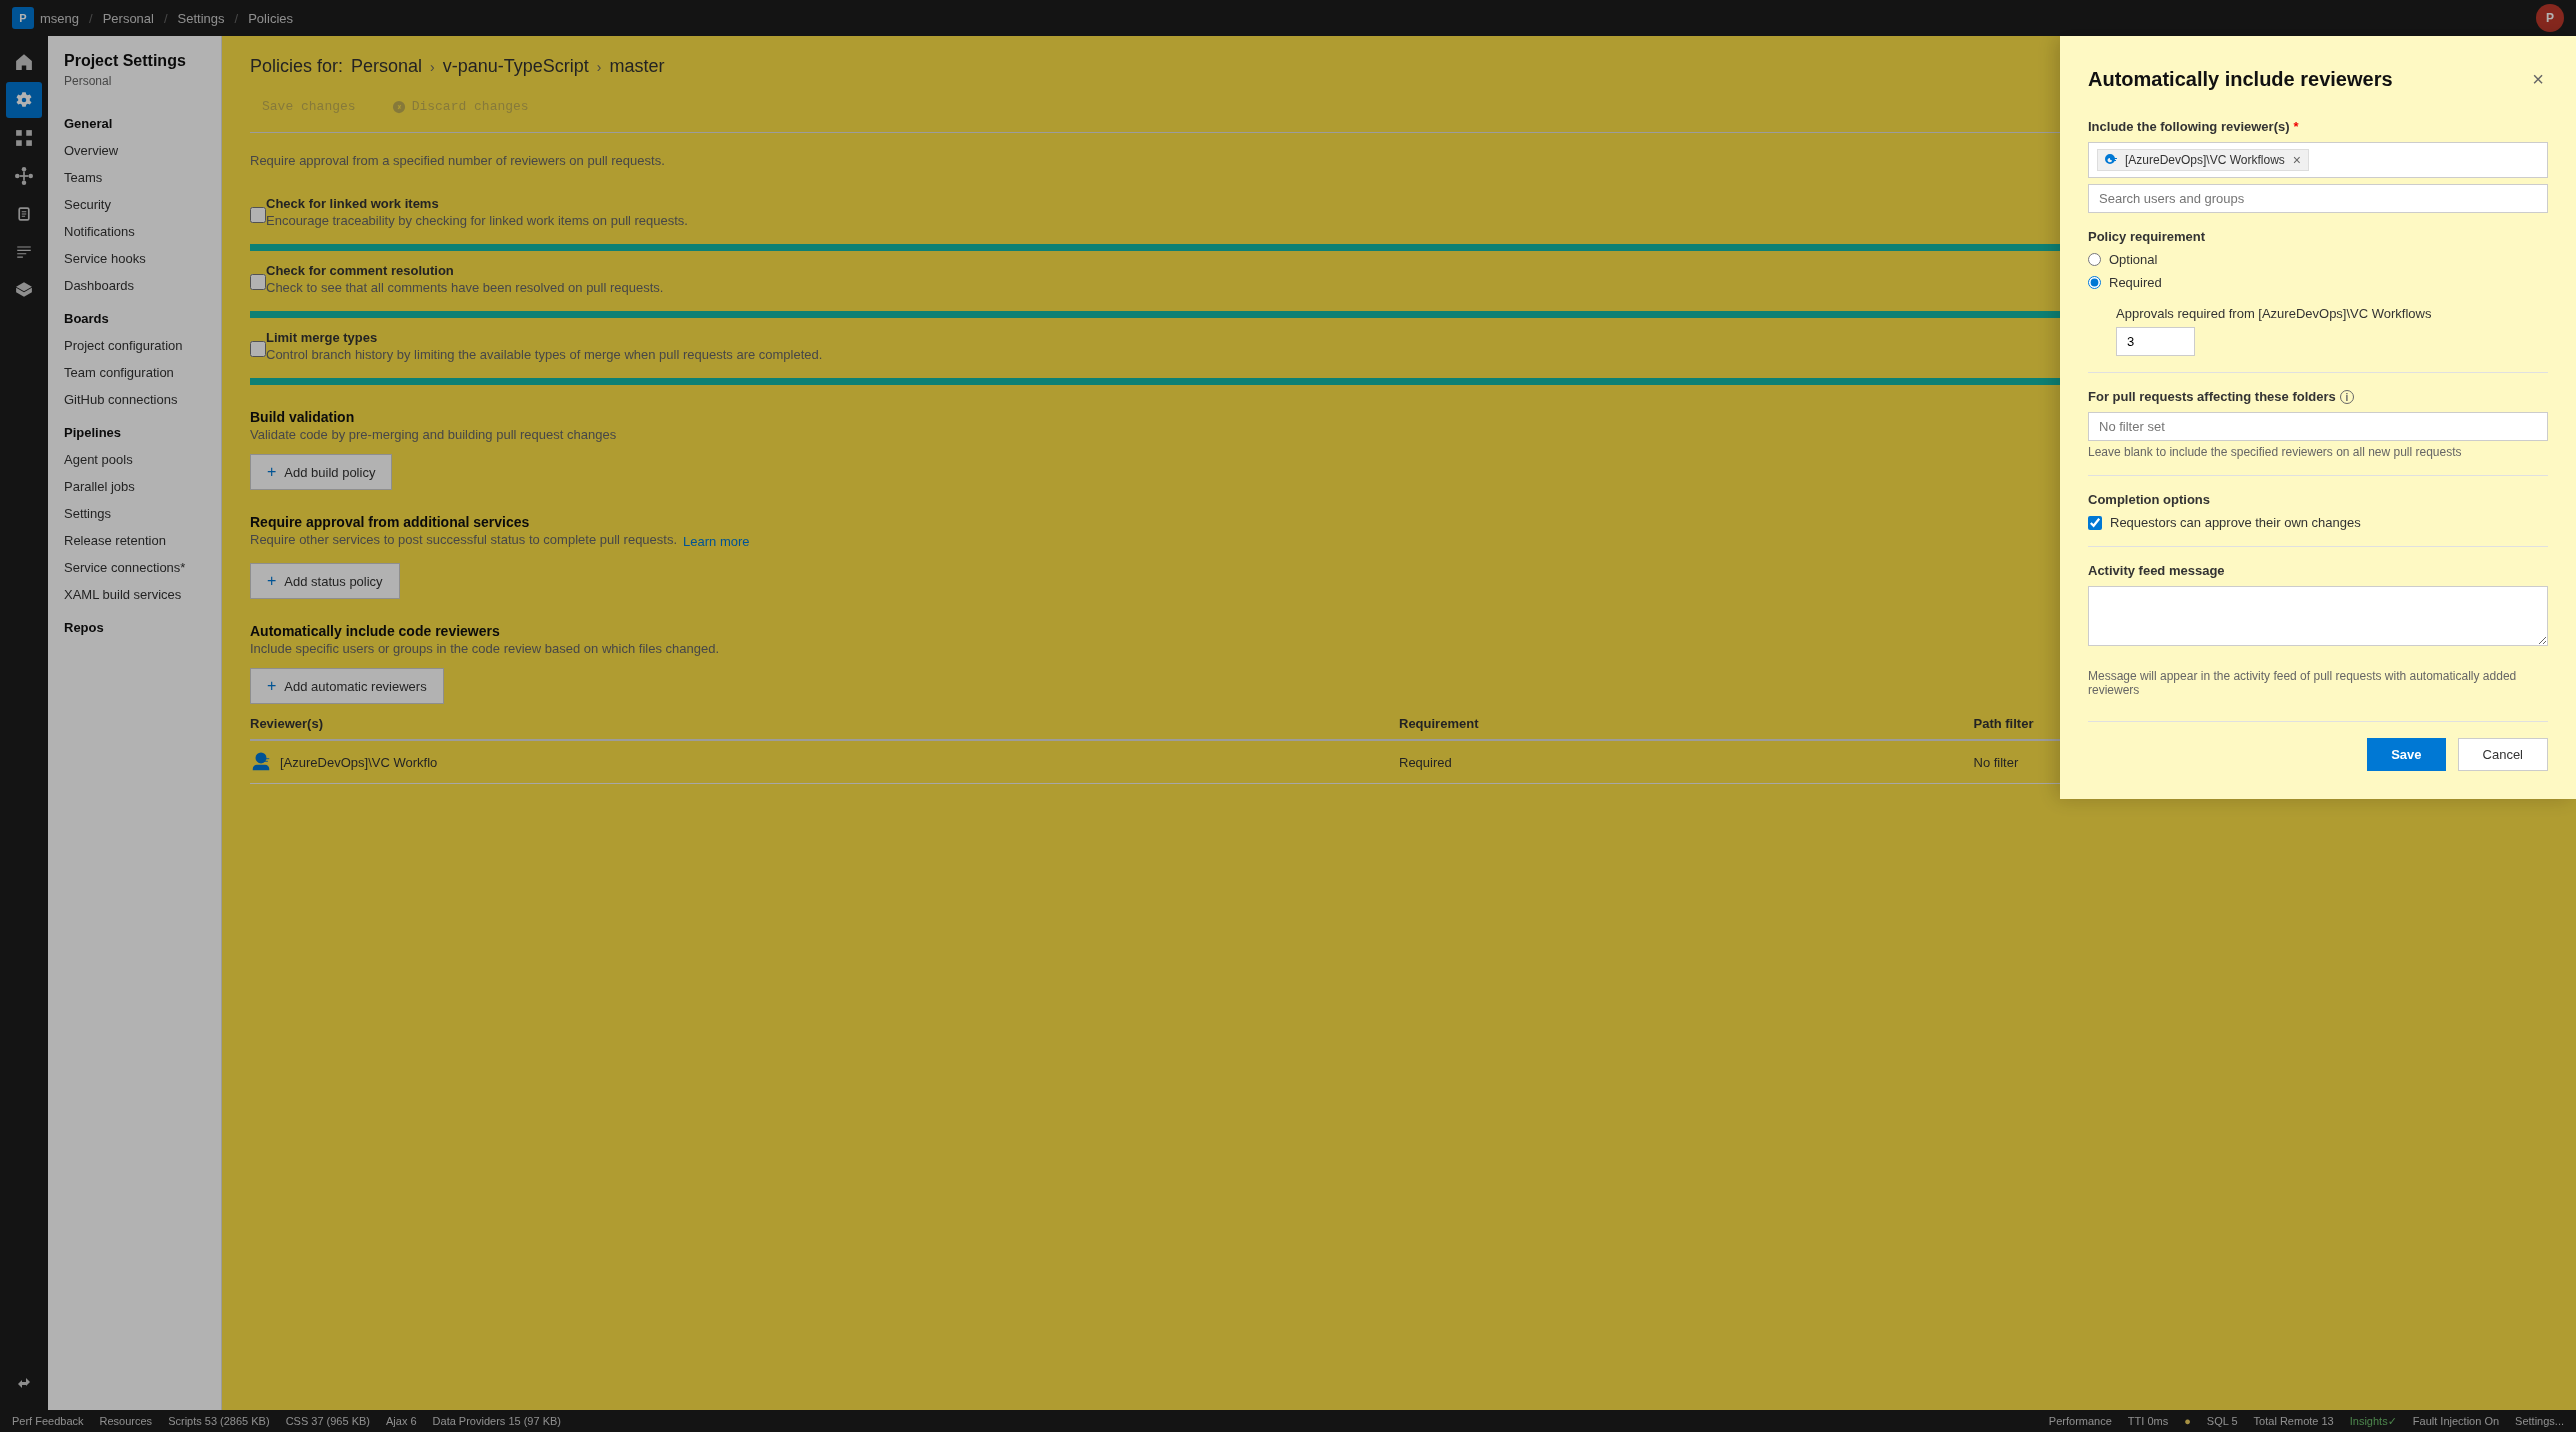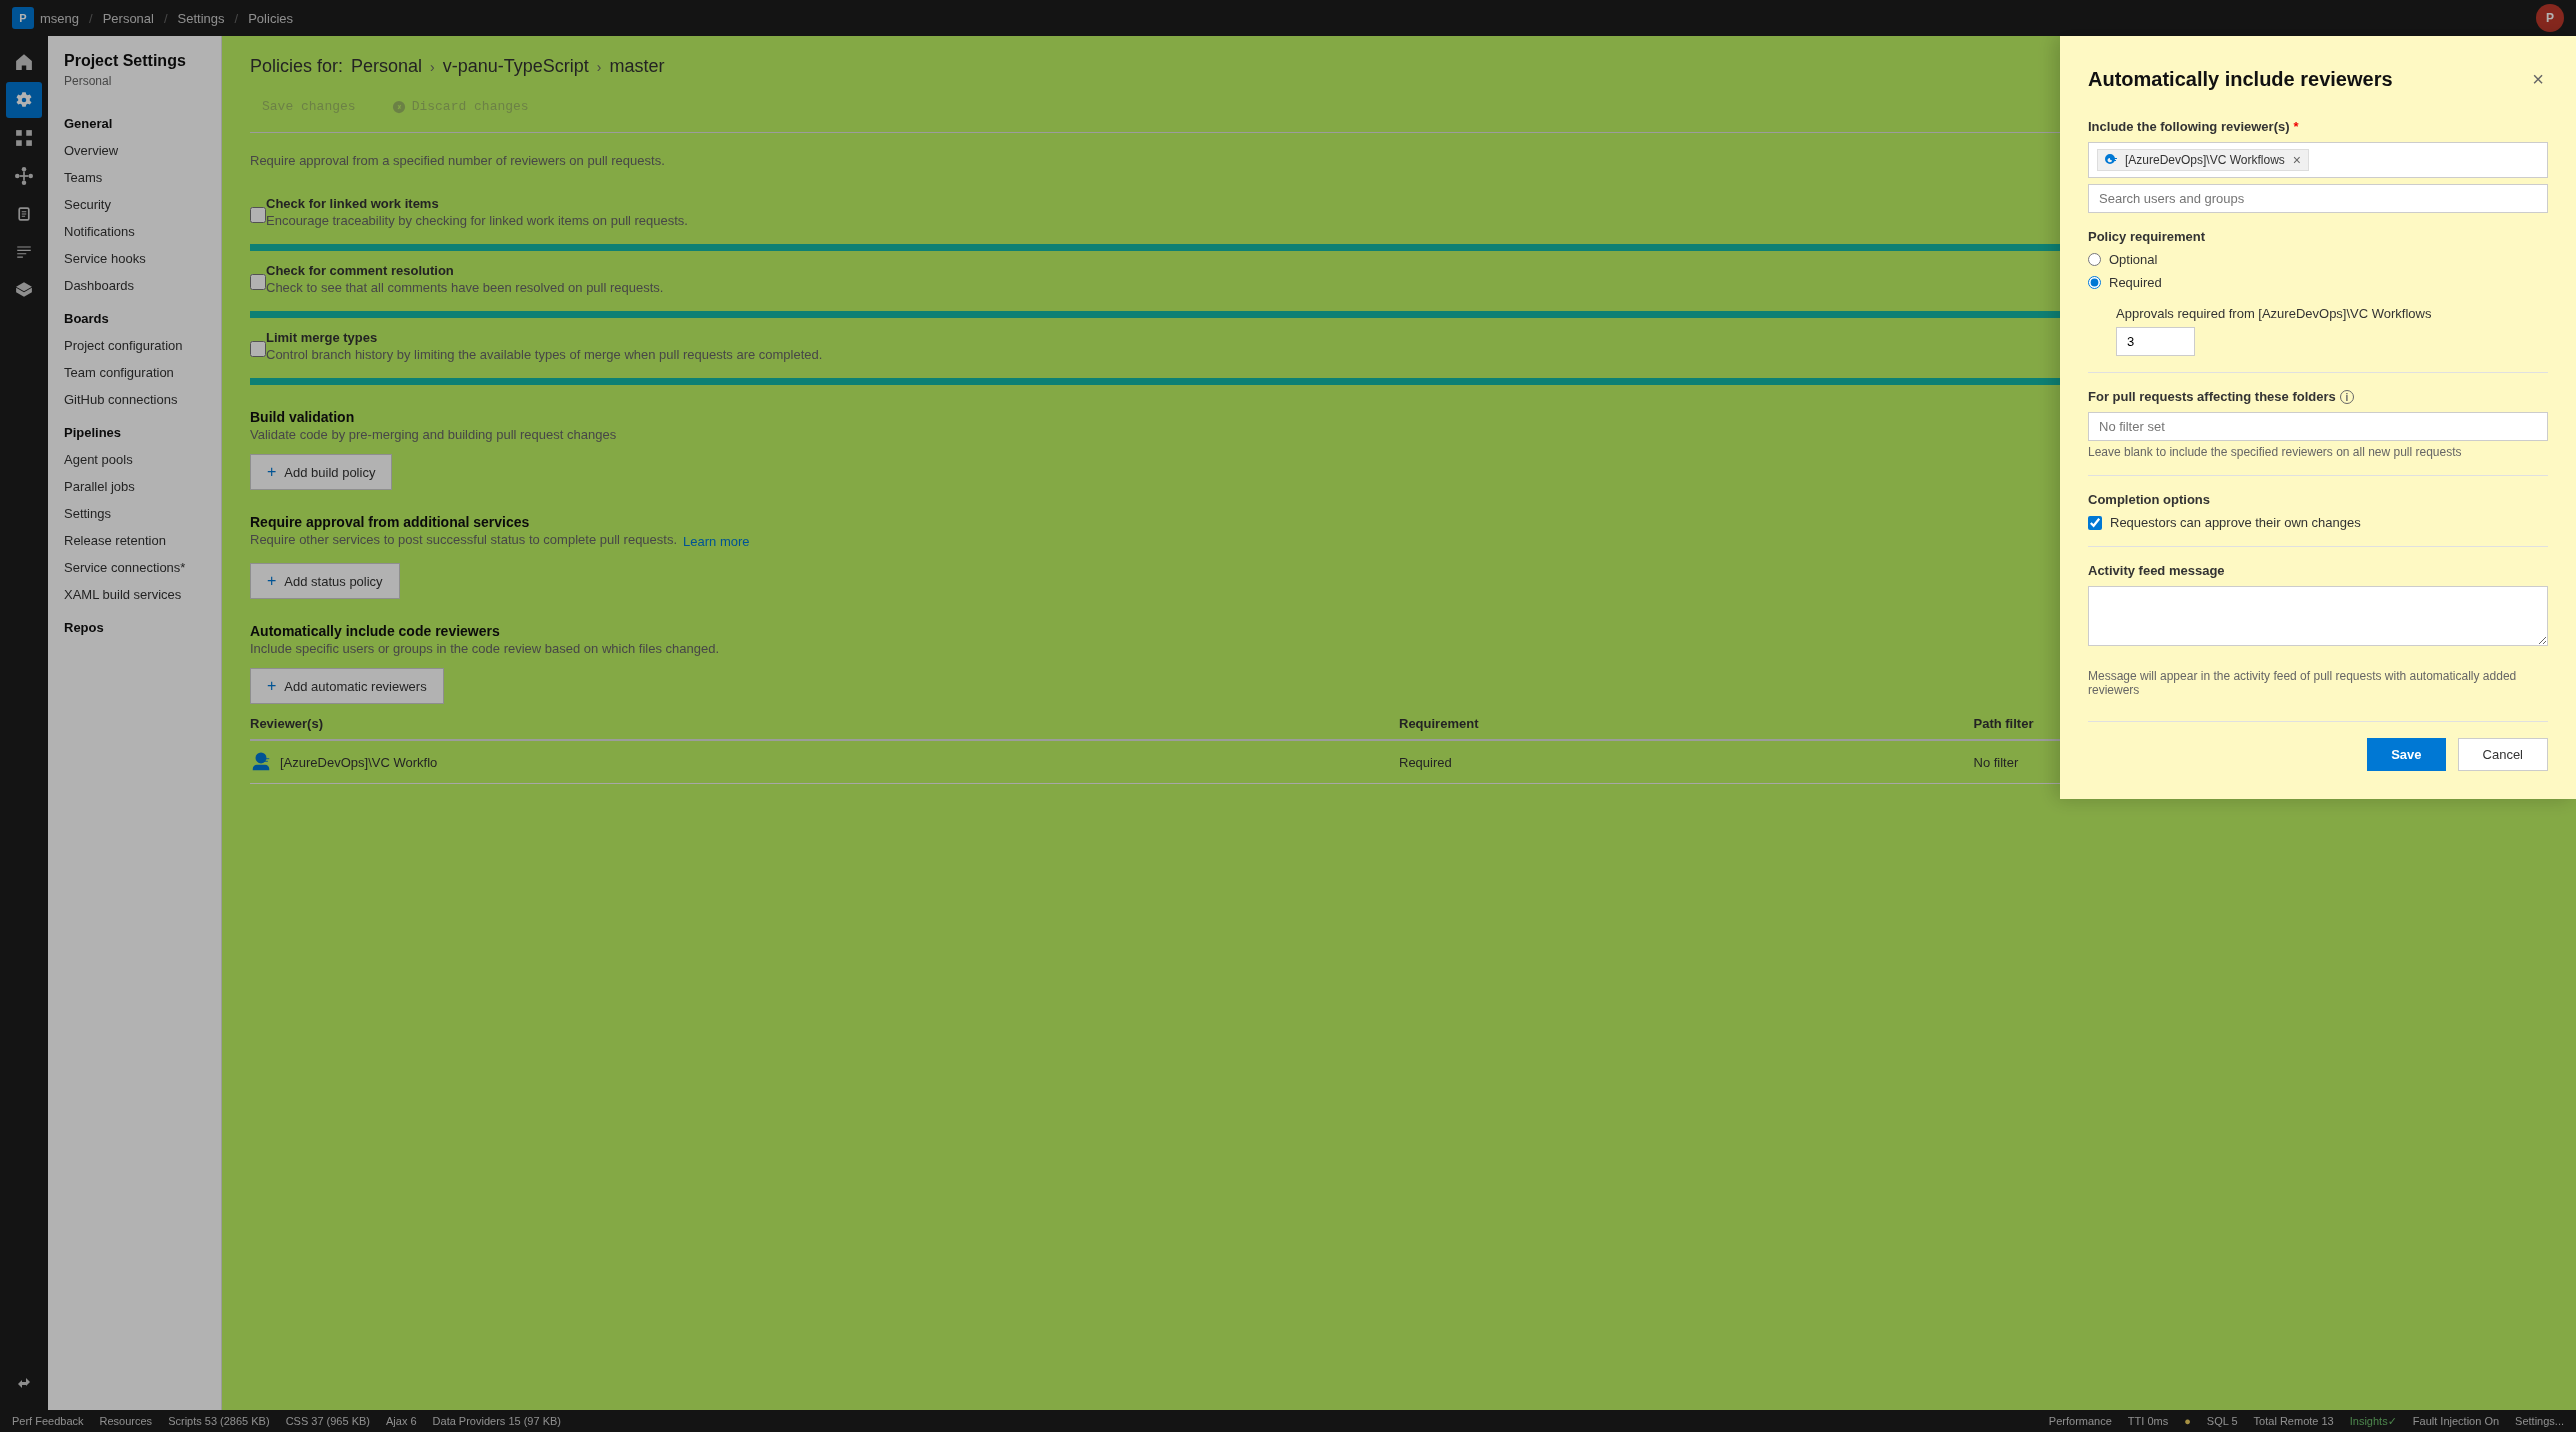--- a/index.html
+++ b/index.html
@@ -22,21 +22,21 @@
     .icon-bar .expand-btn { width: 36px; height: 36px; display: flex; align-items: center; justify-content: center; color: #ccc; cursor: pointer; }
 
     
     .sidebar { width: 174px; background: white; border-right: 1px solid #e0e0e0; overflow-y: auto; flex-shrink: 0; padding: 16px 0; }
     .sidebar-title { font-size: 16px; font-weight: 700; padding: 0 16px 4px; color: #111; }
     .sidebar-subtitle { font-size: 12px; color: #666; padding: 0 16px 16px; }
     .sidebar-section-label { font-size: 13px; font-weight: 700; padding: 12px 16px 6px; color: #111; }
     .sidebar-item { padding: 6px 16px; font-size: 13px; color: #333; cursor: pointer; display: block; }
 
     
-    .content { flex: 1; overflow-y: auto; padding: 20px 28px; background: #bef264; position: relative; }
+    .content { flex: 1; overflow-y: auto; padding: 20px 28px; background: #fde047; position: relative; }
     .content-header { margin-bottom: 16px; }
     .content-header .policies-for { font-size: 18px; color: #333; display: flex; align-items: center; gap: 8px; }
     .content-header .policies-for .repo-path { display: flex; align-items: center; gap: 8px; }
     .chevron { color: #666; font-size: 14px; }
 
     
     .toolbar { display: flex; gap: 12px; margin-bottom: 20px; border-bottom: 1px solid #e0e0e0; padding-bottom: 12px; }
     .toolbar-btn { display: flex; align-items: center; gap: 6px; padding: 6px 12px; border: none; background: none; cursor: pointer; color: #666; font-size: 13px; font-family: Liberation Mono, monospace; }
     .toolbar-btn.disabled { opacity: 0.4; cursor: default; }
 

